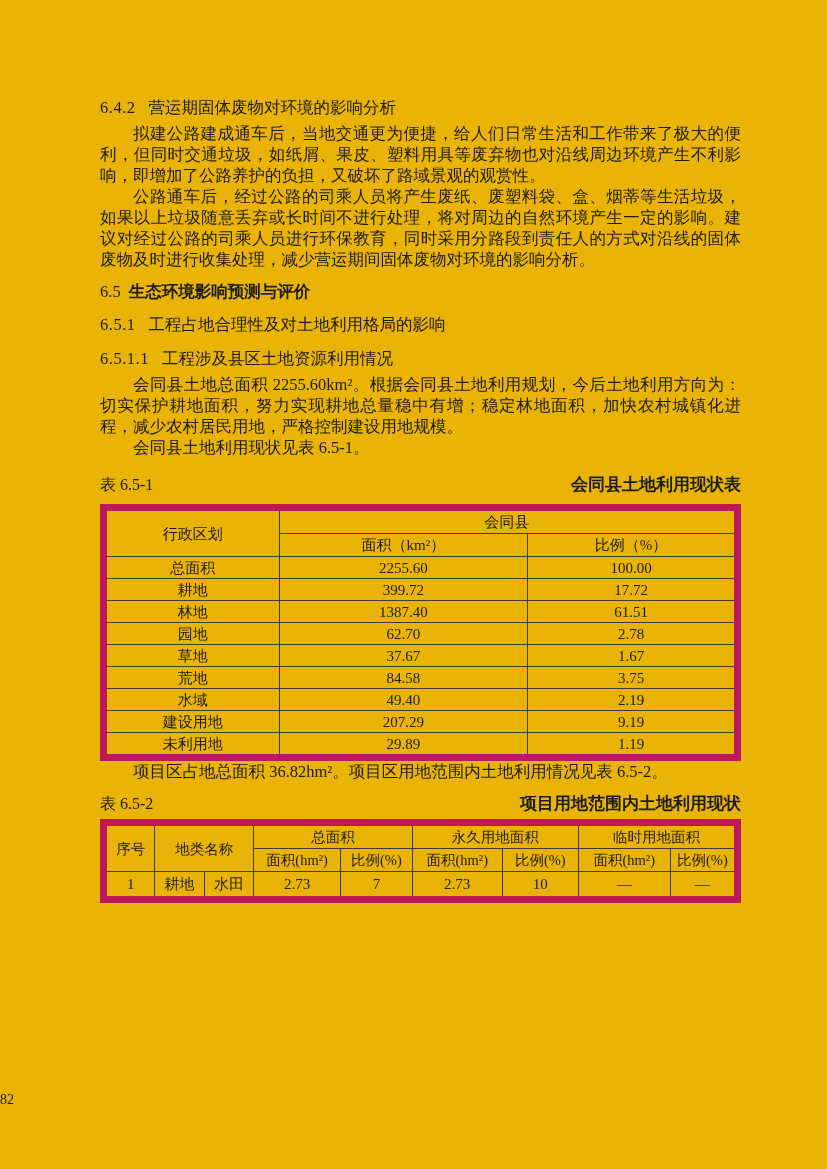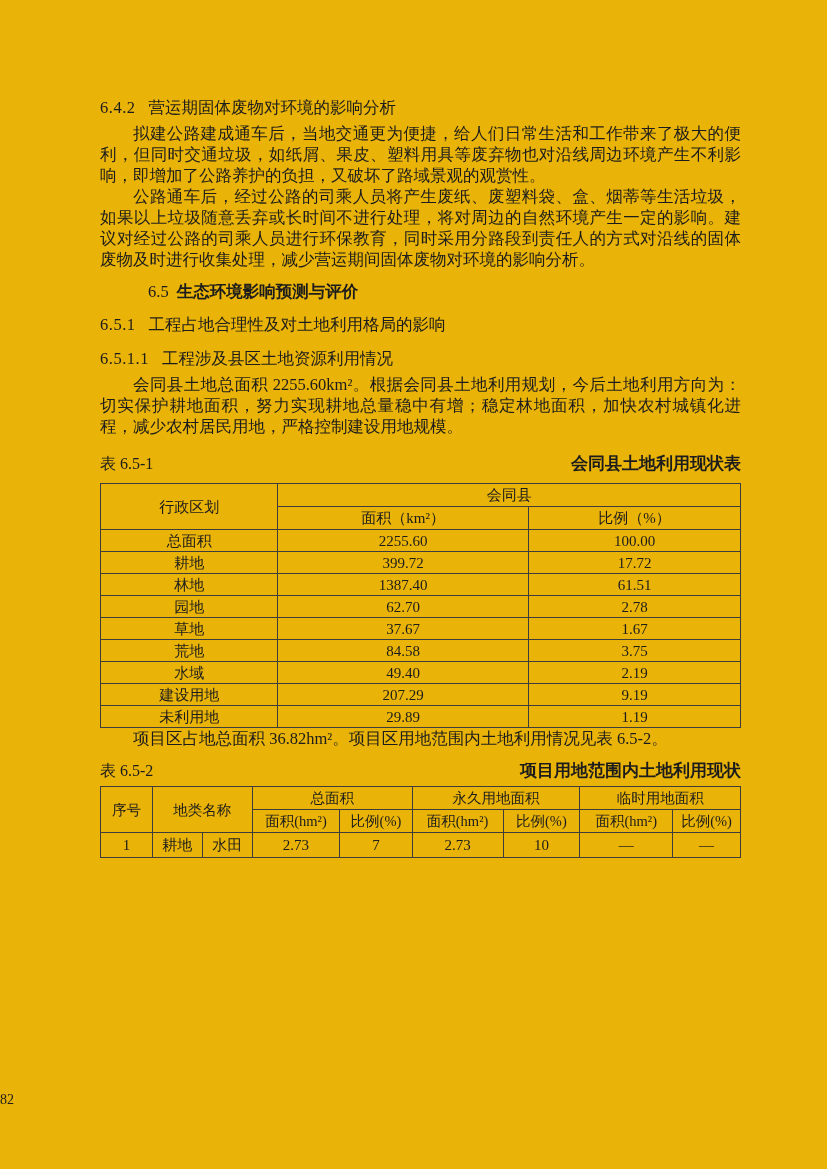--- a/index.html
+++ b/index.html
@@ -27,21 +27,21 @@
     margin: 0;
   }
   .h-sub .h-num { margin-right: 13px; letter-spacing: 0.5px; }
   .h-main {
     font-family: "Liberation Sans", "DejaVu Sans", sans-serif;
     font-weight: 700;
     font-size: 16.5px;
     line-height: 31px;
     margin: 6px 0 0 0;
   }
-  .h-main .h-num { margin-right: 8px; font-family: "Liberation Serif", "DejaVu Serif", serif; font-weight: normal; margin-left: 48px; }
+  .h-main .h-num { margin-right: 8px; font-family: "Liberation Serif", "DejaVu Serif", serif; font-weight: normal; }
   .mt2 { margin-top: 2px; }
   .mt3 { margin-top: 3px; }
   .mt27 { margin-top: 27px; }
   
   p.body {
     font-size: 16.5px;
     line-height: 21px;
     text-align: justify;
     text-indent: 33px;
     margin: 0;
@@ -65,21 +65,21 @@
     font-family: Liberation Sans, sans-serif;
     font-weight: 700;
     font-size: 17px;
   }
   .table-caption.tc2 { margin-top: 8px; }
   
   table {
     width: 100%;
     border-collapse: collapse;
     table-layout: fixed;
-    border: 1px solid #be185d;
+    border: 7px solid #be185d;
   }
   .t1 { margin-top: 5px; }
   .t2 { margin-top: 1px; }
   td {
     border: 1px solid #3d3d3d;
     text-align: center;
     vertical-align: middle;
     padding: 0 2px;
     font-size: 15px;
     color: #1c1c1c;
@@ -109,20 +109,21 @@
     <p class="body">拟建公路建成通车后，当地交通更为便捷，给人们日常生活和工作带来了极大的便利，但同时交通垃圾，如纸屑、果皮、塑料用具等废弃物也对沿线周边环境产生不利影响，即增加了公路养护的负担，又破坏了路域景观的观赏性。</p>
     <p class="body">公路通车后，经过公路的司乘人员将产生废纸、废塑料袋、盒、烟蒂等生活垃圾，如果以上垃圾随意丢弃或长时间不进行处理，将对周边的自然环境产生一定的影响。建议对经过公路的司乘人员进行环保教育，同时采用分路段到责任人的方式对沿线的固体废物及时进行收集处理，减少营运期间固体废物对环境的影响分析。</p>
 
     <h2 class="h-main"><span class="h-num">6.5</span><span>生态环境影响预测与评价</span></h2>
 
     <h3 class="h-sub mt2"><span class="h-num">6.5.1</span><span>工程占地合理性及对土地利用格局的影响</span></h3>
 
     <h3 class="h-sub mt3"><span class="h-num">6.5.1.1</span><span>工程涉及县区土地资源利用情况</span></h3>
 
     <p class="body">会同县土地总面积 2255.60km²。根据会同县土地利用规划，今后土地利用方向为：切实保护耕地面积，努力实现耕地总量稳中有增；稳定林地面积，加快农村城镇化进程，减少农村居民用地，严格控制建设用地规模。</p>
+    <p class="body">会同县土地利用现状见表 6.5-1。</p>
 
     <div class="table-caption">
       <span class="t-label">表 6.5-1</span>
       <div class="t-title">会同县土地利用现状表</div>
     </div>
 
     <table class="t1">
       <colgroup>
         <col style="width:27.7%">
           <col style="width:39.2%">

